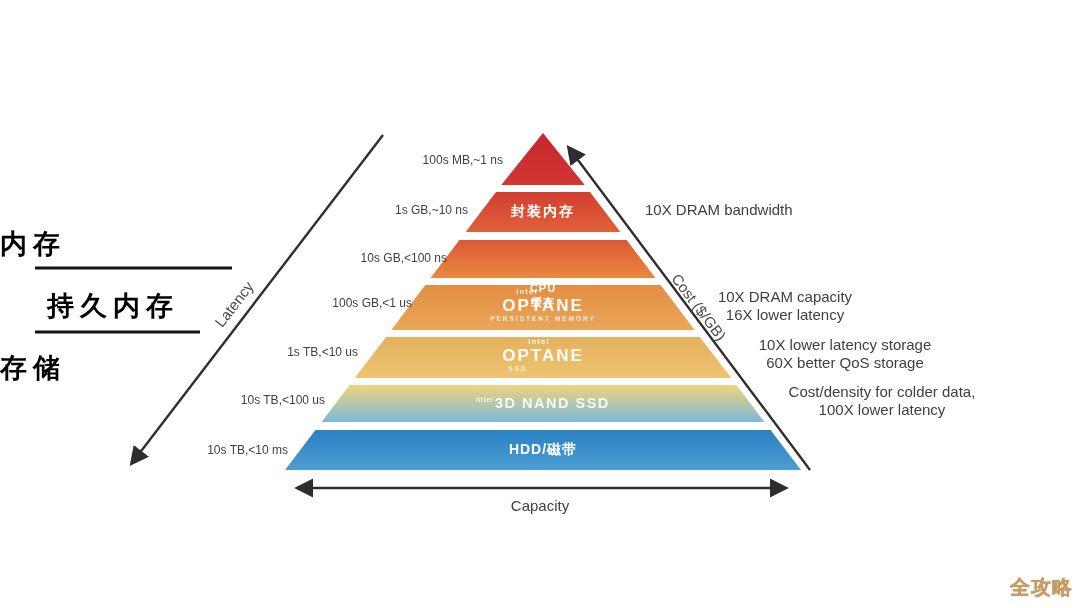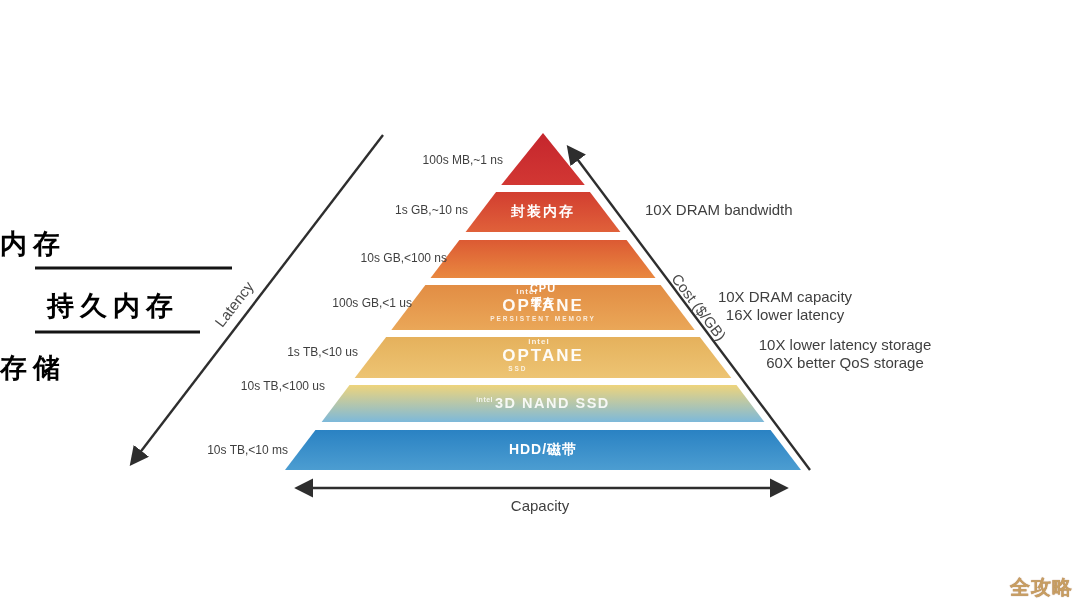--- a/index.html
+++ b/index.html
@@ -50,21 +50,21 @@
   .o-sub-left{text-align:left;transform:translateX(6px);}
   .intel-sup{font-size:7px;vertical-align:super;letter-spacing:0.5px;margin-right:2px;color:rgba(255,255,255,0.8);}
 
   
   .spec{position:absolute;font-size:12px;color:#3f3f3f;white-space:nowrap;transform:translateY(-50%);}
   .spec0{right:577px;top:160px;}
   .spec1{right:612px;top:210px;}
   .spec2{right:633px;top:258px;}
   .spec3{right:668px;top:303px;}
   .spec4{right:722px;top:352px;}
-  .spec5{right:755px;top:386px;text-align:center;}
+  .spec5{right:755px;top:400px;text-align:center;}
   .spec6{right:792px;top:450px;}
 
   
   .ann{position:absolute;font-size:15px;color:#3f3f3f;line-height:18px;white-space:nowrap;}
   .ann-center{text-align:center;transform:translateX(-50%);}
   .ann1{left:645px;top:201px;}
   .ann2{left:785px;top:288px;}
   .ann3{left:845px;top:336px;}
   .ann4{left:882px;top:383px;}
 
@@ -149,17 +149,21 @@
     <div>10X DRAM bandwidth</div>
   </div>
   <div class="ann ann-center ann2">
     <div>10X DRAM capacity</div>
     <div>16X lower latency</div>
   </div>
   <div class="ann ann-center ann3">
     <div>10X lower latency storage</div>
     <div>60X better QoS storage</div>
   </div>
+  <div class="ann ann-center ann4">
+    <div>Cost/density for colder data,</div>
+    <div>100X lower latency</div>
+  </div>
 
   <div class="capacity-label">Capacity</div>
 
   <div class="watermark">全攻略</div>
 </div>
 
 </body></html>

